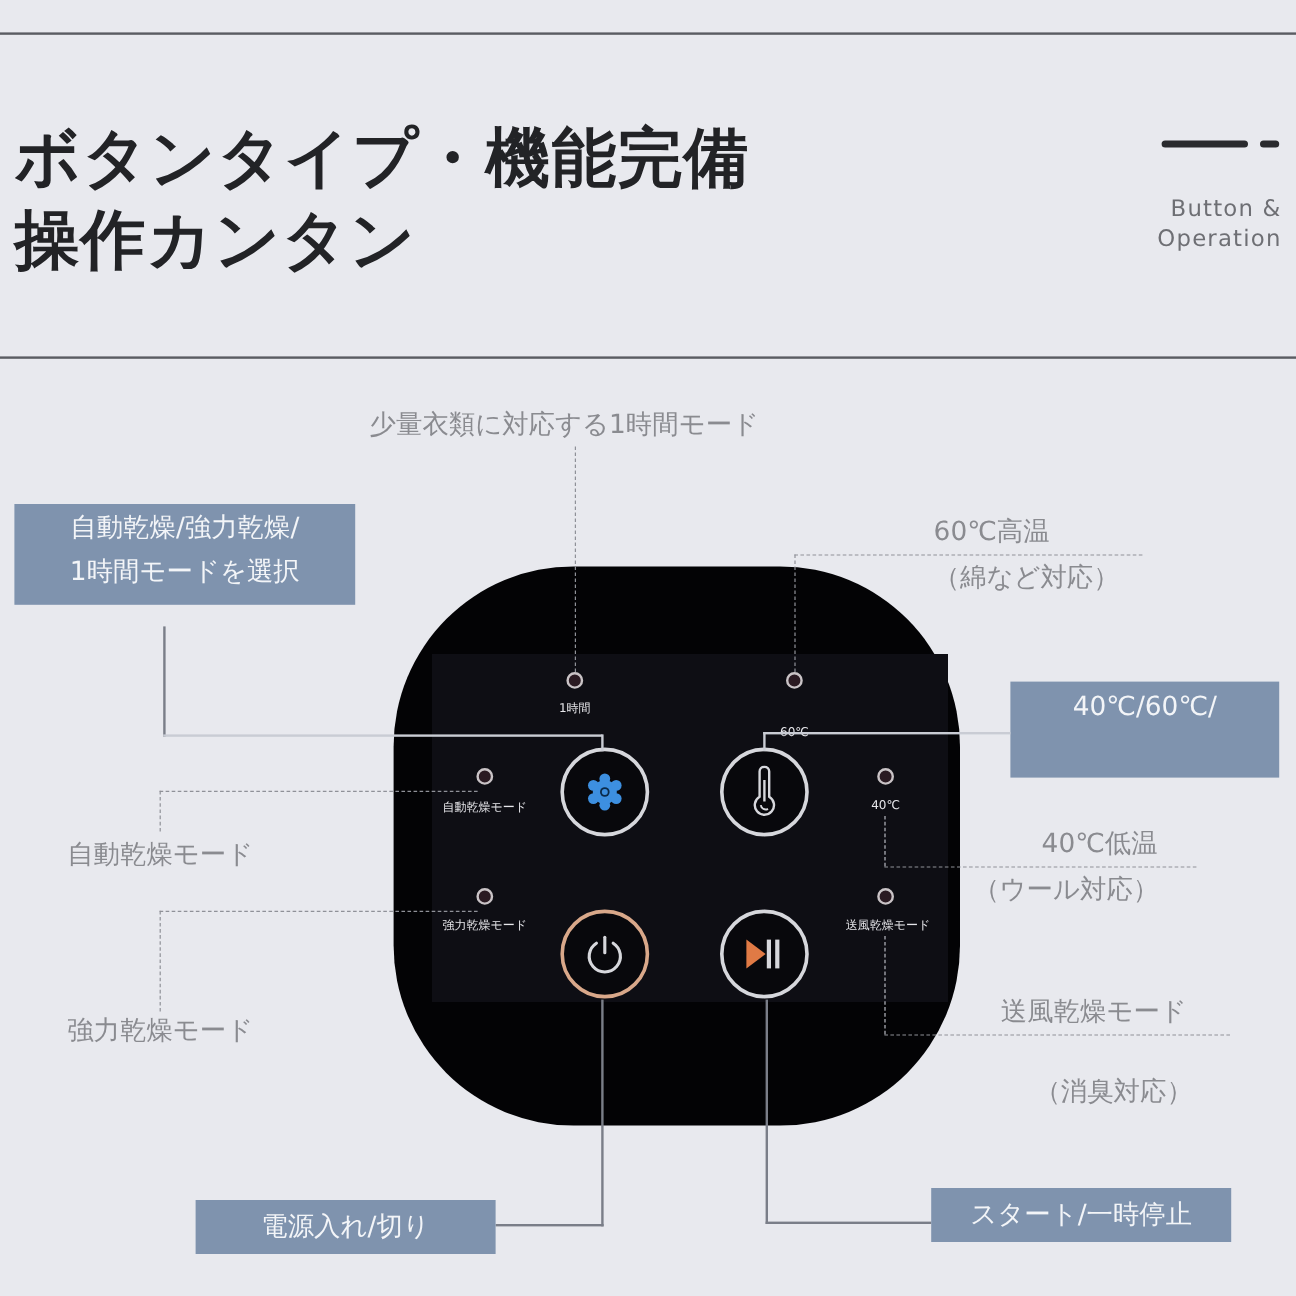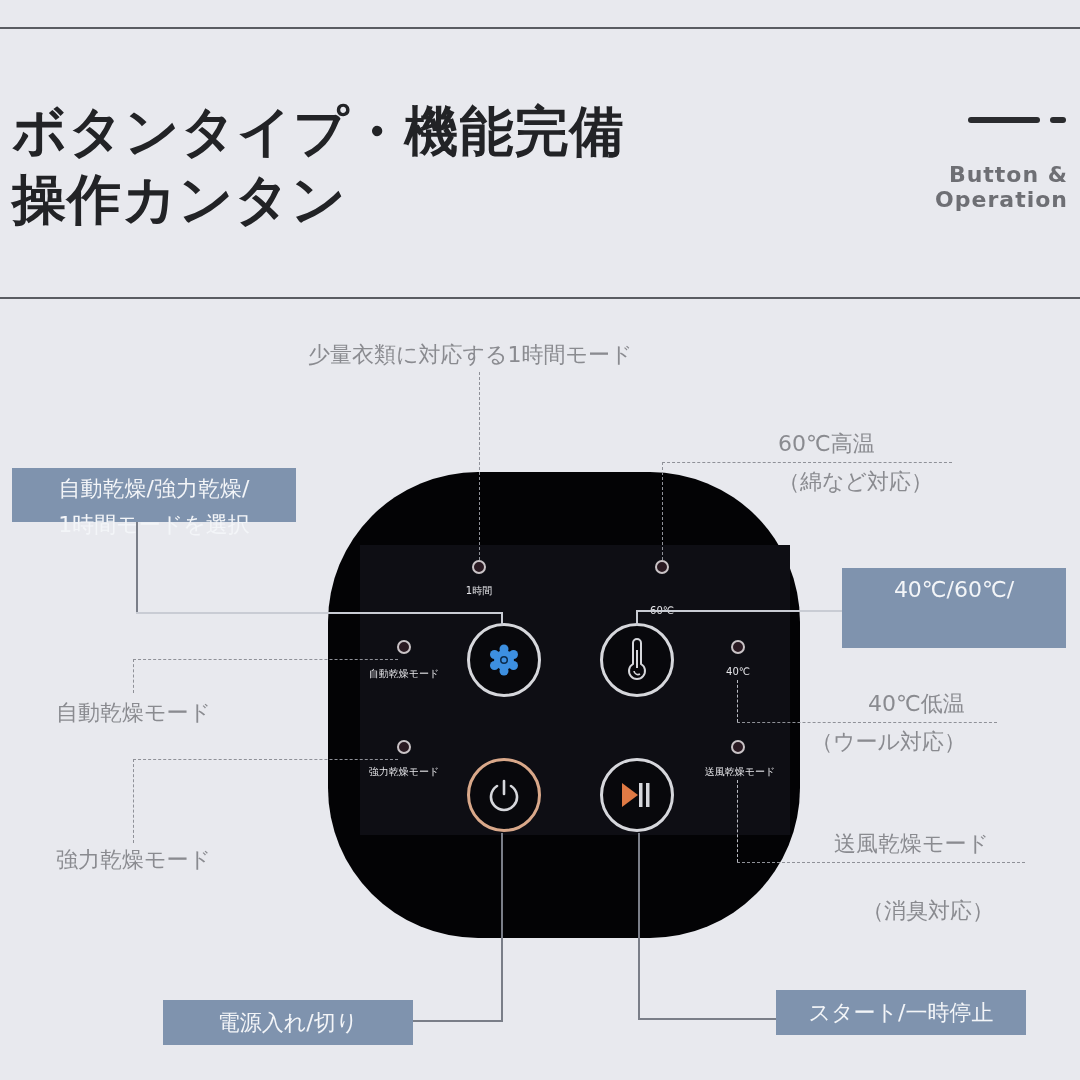--- a/index.html
+++ b/index.html
@@ -13,21 +13,21 @@
   .rule-bottom { top: 297px; }
 
   .title { position: absolute; left: 12px; top: 98px; color: #222326;
     font-size: 54px; line-height: 68px; font-weight: bold; letter-spacing: 1px; margin: 0; }
   .title div { white-space: nowrap; }
 
   .deco { position: absolute; top: 117px; height: 6px; background: #2a2b2e; border-radius: 3px; }
   .deco-long { left: 968px; width: 72px; }
   .deco-short { left: 1050px; width: 16px; }
   .subtitle { position: absolute; right: 12px; top: 162px; text-align: right;
-    font-size: 22px; line-height: 25px; color: #6e6f74; letter-spacing: 1px; font-weight: bold; }
+    font-size: 19px; line-height: 25px; color: #6e6f74; letter-spacing: 1px; }
 
   .panel { position: absolute; left: 328px; top: 472px; width: 472px; height: 466px;
     background: #030305; border-radius: 150px; }
   .panel-inner { position: absolute; left: 360px; top: 545px; width: 430px; height: 290px; background: #0e0e14; }
 
   .note { position: absolute; color: #8a8b90; font-size: 22px; line-height: 32px; text-align: center; white-space: nowrap; }
   .callout { position: absolute; background: #7f93ae; color: #f3f5f8; font-size: 22px;
     line-height: 36px; text-align: center; white-space: nowrap; }
 
   .btn { position: absolute; width: 74px; height: 74px; border-radius: 50%;
@@ -124,21 +124,21 @@
 </div>
 
 <div class="btn" style="left:600px; top:758px;">
   <svg width="36" height="30" viewBox="0 0 36 30">
     <polygon points="3,3 19,15 3,27" fill="#e07a45"></polygon>
     <rect x="20" y="3" width="3.5" height="24" fill="#d6d7dc"></rect>
     <rect x="27" y="3" width="3.5" height="24" fill="#d6d7dc"></rect>
   </svg>
 </div>
 
-<div class="callout" style="left:12px; top:468px; width:284px; height:54px; padding-top:3px; box-sizing:border-box;">
+<div class="callout" style="left:12px; top:420px; width:284px; height:84px; padding-top:3px; box-sizing:border-box;">
   <div>自動乾燥/強力乾燥/</div>
   <div>1時間モードを選択</div>
 </div>
 <div class="solid" style="left:136px; top:522px; width:2px; height:92px;"></div>
 <div class="solid-light" style="left:136px; top:612px; width:366px; height:2px;"></div>
 <div class="solid-light" style="left:501px; top:612px; width:2px; height:14px;"></div>
 
 <div class="callout" style="left:842px; top:568px; width:224px; height:80px; padding-top:4px; box-sizing:border-box;">
   <div>40℃/60℃/</div>
 </div>

